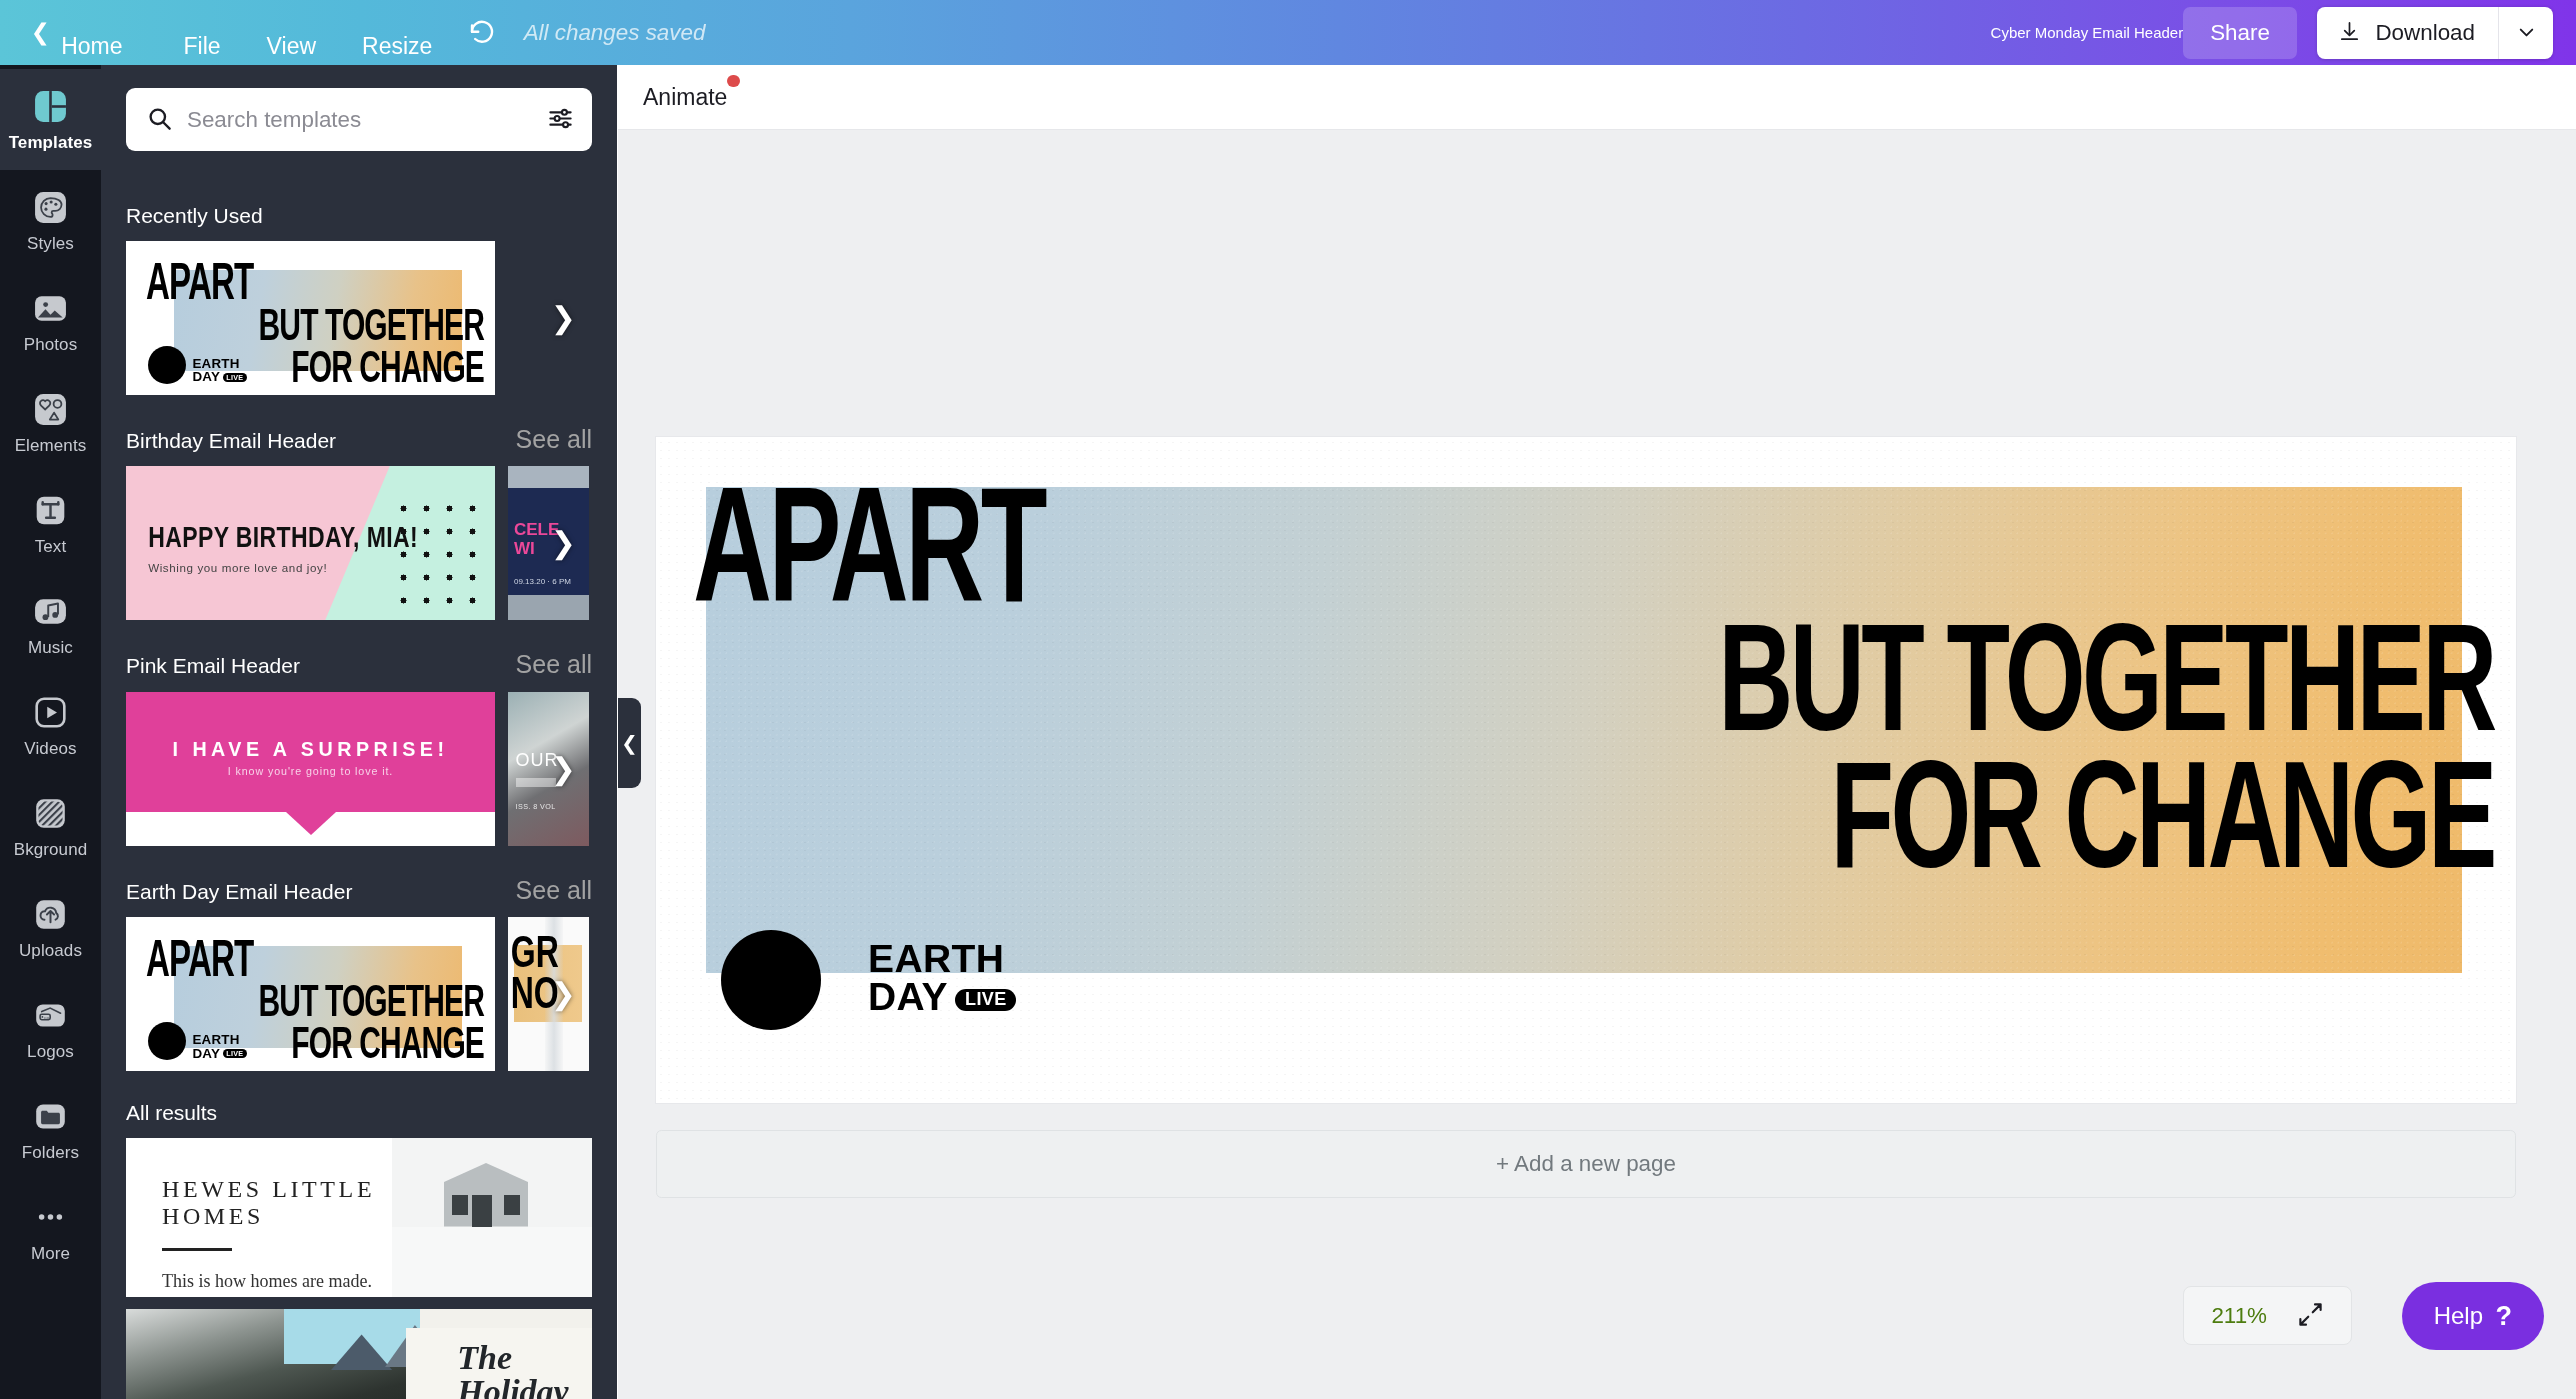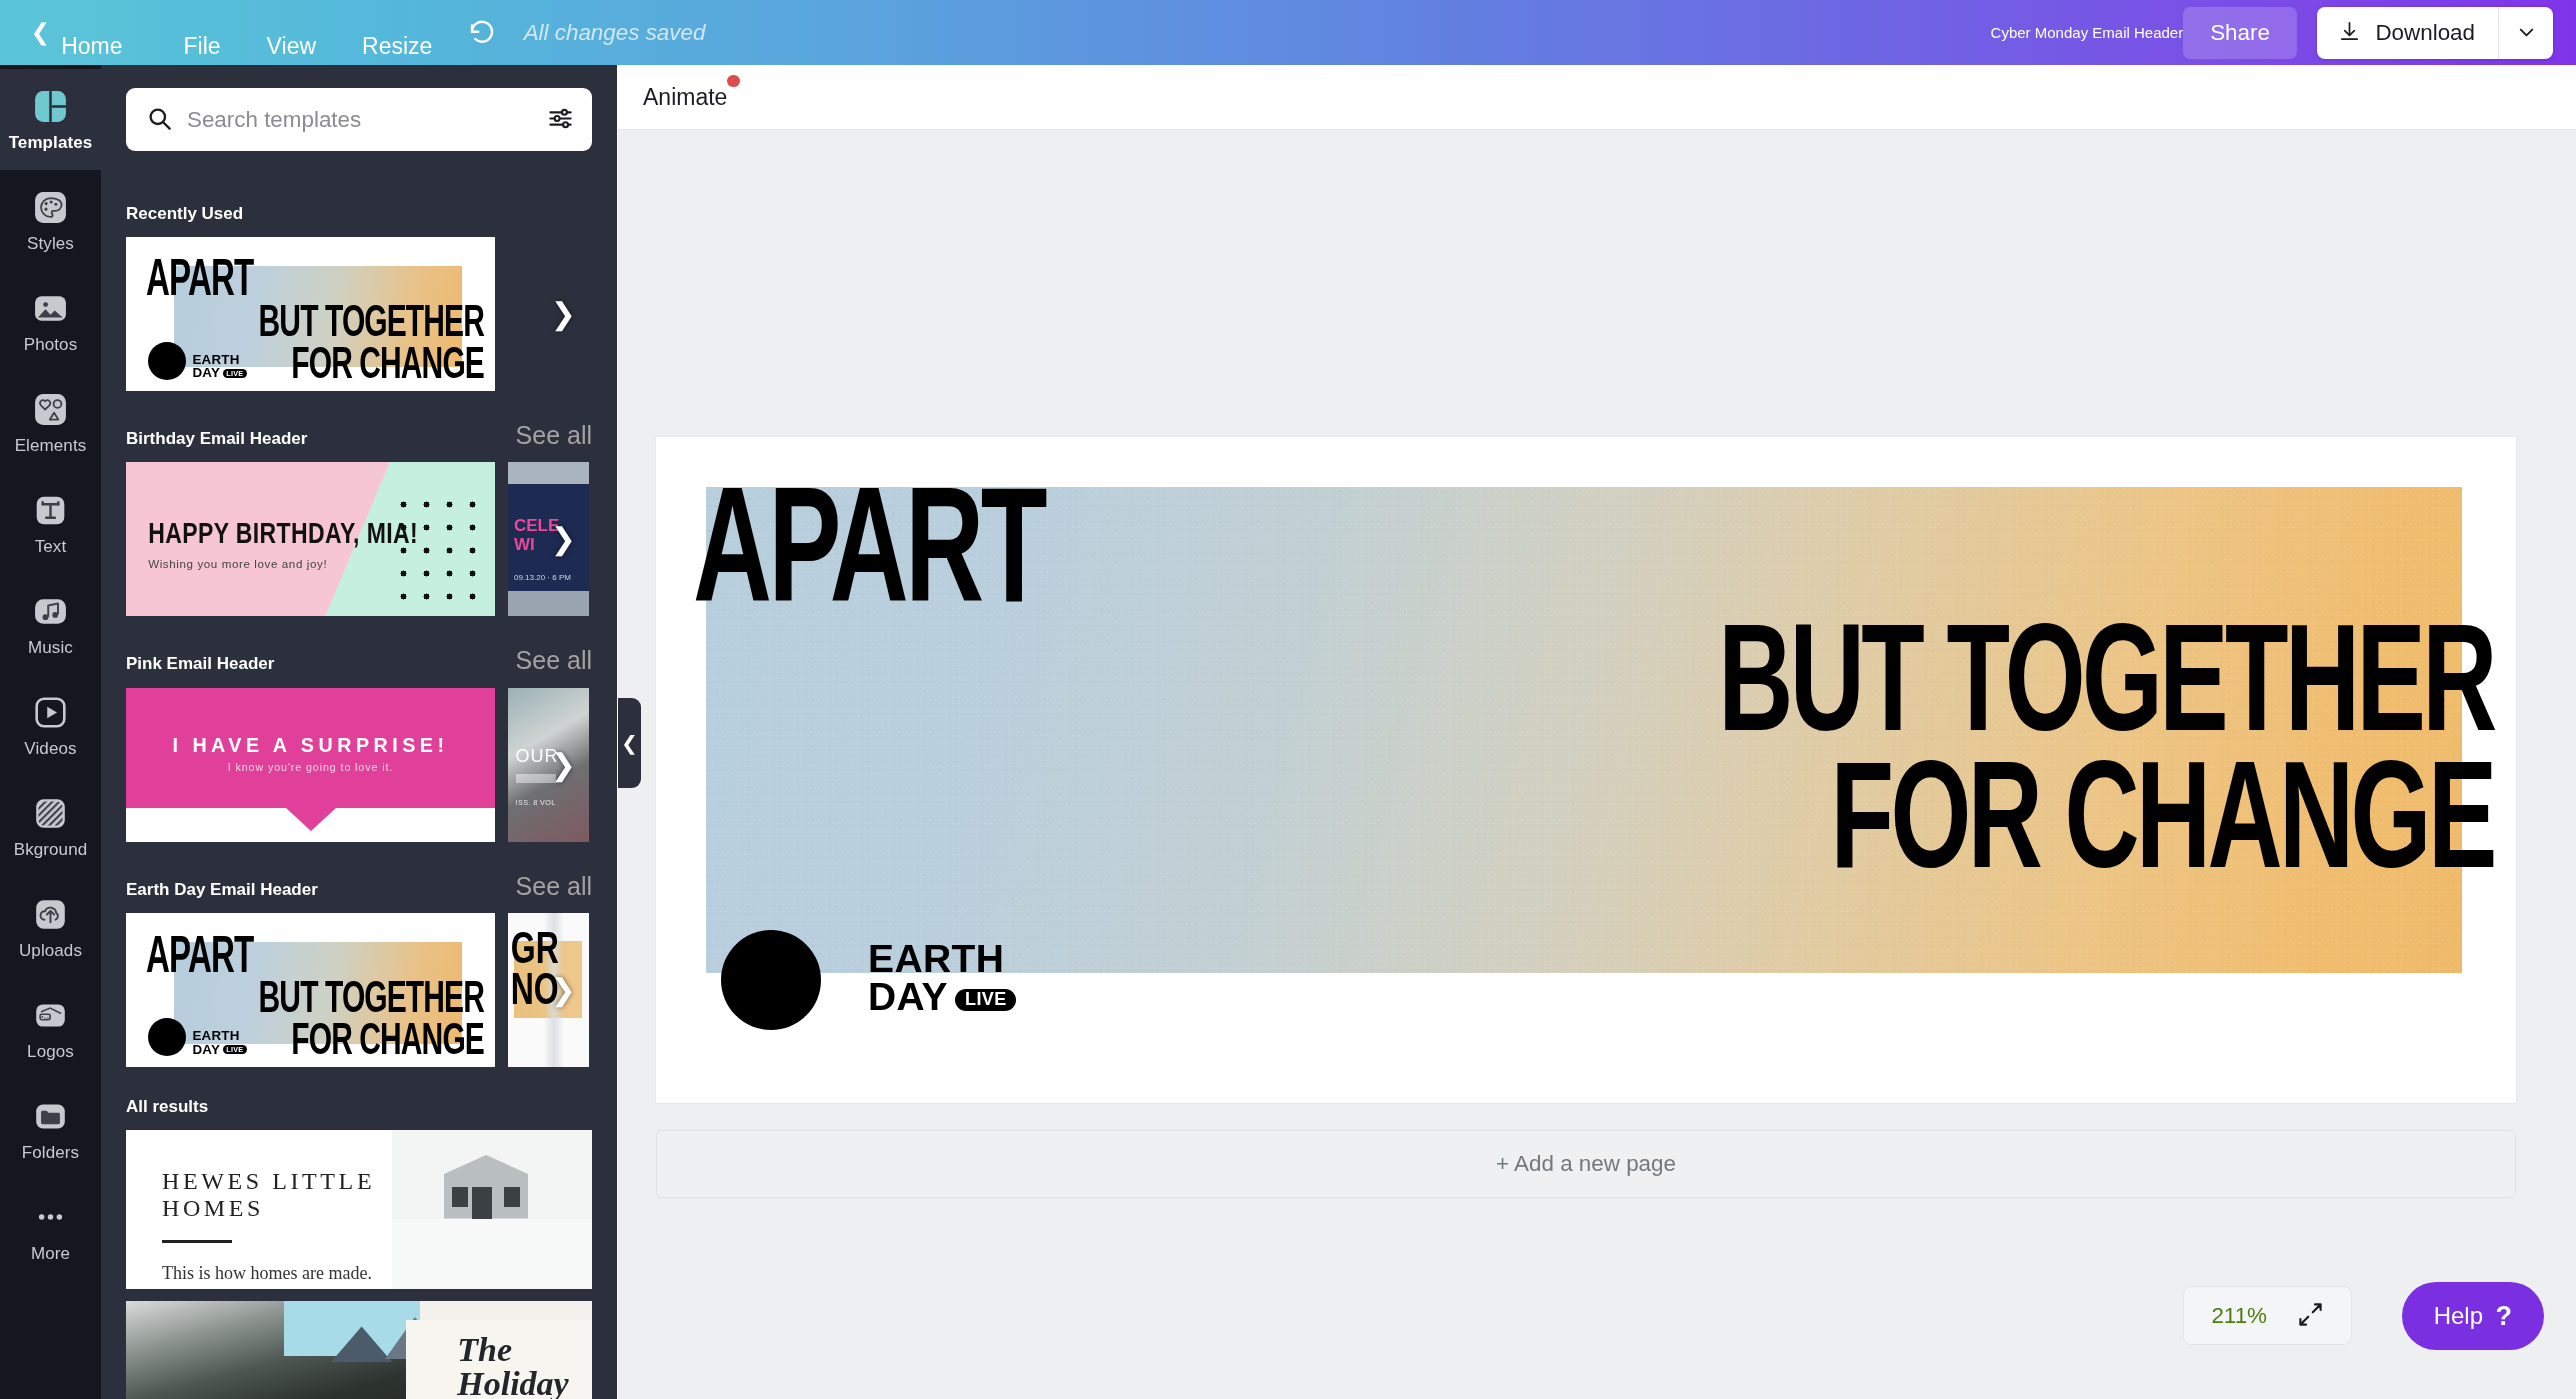--- a/index.html
+++ b/index.html
@@ -86,21 +86,21 @@
     flex:1; font-size:22.4px; color:#8b8b93; border:none; outline:none; background:transparent;
     font-family:"Liberation Sans", sans-serif;
   }
   .search-input-fake::placeholder { color:#8b8b93; }
 
   .panel-scroll { position:absolute; top:109px; left:0; right:0; bottom:0; overflow:hidden; }
   .sec-head {
     display:flex; align-items:baseline; justify-content:space-between;
     padding: 0 25px; margin-top: 30px; margin-bottom: 12.5px;
   }
-  .sec-title { color:#fff; font-size:17px; font-weight:700; }
+  .sec-title { color:#fff; font-size:21px; font-weight:400; }
   .sec-seeall { color:#a3a3a3; font-size:25px; }
   .row {
     position:relative; padding-left:25px; height: 154px; overflow:hidden;
   }
   .row-inner { display:flex; gap:12.5px; height:100%; }
   .thumb { height:100%; flex-shrink:0; overflow:hidden; background:#fff; position:relative; }
   .thumb.w1 { width: 369px; }
   .thumb.w2 { width: 81px; }
   .row-next {
     position:absolute; right:41px; top:50%; transform:translateY(-50%);

